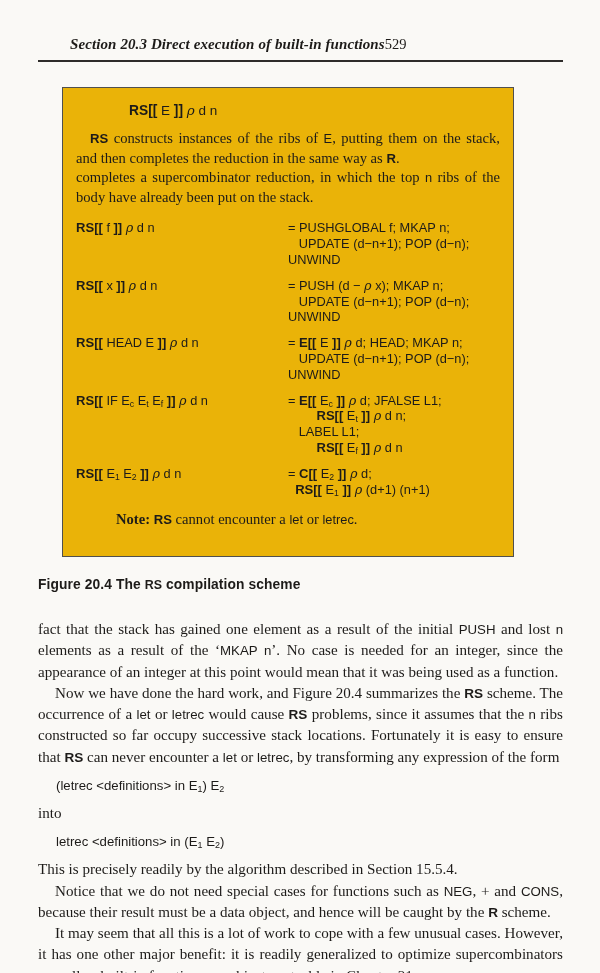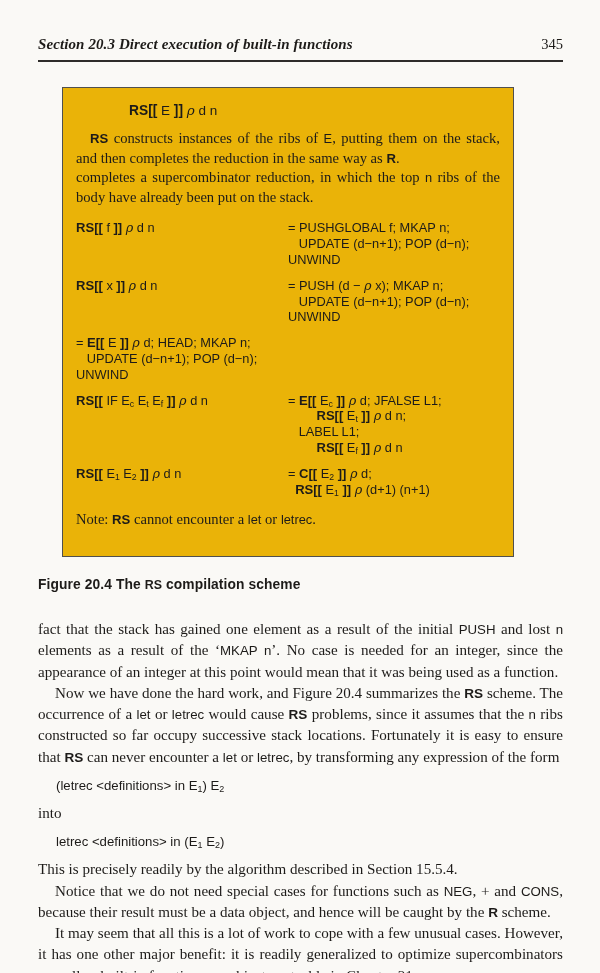--- a/index.html
+++ b/index.html
@@ -4,40 +4,40 @@
 <style>
   html,body{margin:0;padding:0;background:#e9e7e2;}
   .page{
     width:600px;height:973px;box-sizing:border-box;
     padding:36px 37px 0 38px;
     background:#faf9f6;color:#1d1b19;
     font-family:"Liberation Serif",serif;
     overflow:hidden;position:relative;
   }
   
-  .hdr{display:flex;justify-content:space-between;align-items:baseline;}
+  .hdr{display:flex;align-items:baseline;margin-left:32px;}
   .hdr-title{font-style:italic;font-weight:bold;font-size:15px;letter-spacing:.1px;}
   .hdr-page{font-size:14.5px;}
   .hdr-rule{border-top:2.6px solid #2e2c2a;margin-top:7px;}
 
   
   .figbox{
     margin:25px 0 0 24px;width:452px;box-sizing:border-box;
     border:1.6px solid #50504e;background:#eab308;
     padding:12px 13px 13px 13px;
   }
   .scheme-head{font-family:"Liberation Sans",sans-serif;font-size:13.5px;margin:2px 0 11px 53px;}
   .box-intro{font-size:14.6px;line-height:19.6px;text-align:justify;margin:0;}
   .box-intro.ind{text-indent:14px;}
   .rules{margin-top:13px;font-family:"Liberation Sans",sans-serif;font-size:12.8px;line-height:15.8px;}
   .rule-row{display:grid;grid-template-columns:212px 1fr;margin-bottom:10px;}
   .rule-row:last-child{margin-bottom:0;}
   .rhs{white-space:pre-wrap;}
   .note{margin-top:14px;font-size:14.6px;}
-  .note-label{font-weight:normal;}
+  .note-label{font-weight:bold;margin-left:40px;}
 
   
   .caption{
     text-align:left;font-family:"Liberation Sans",sans-serif;
     font-weight:bold;font-size:13.8px;margin-top:20px;letter-spacing:.1px;
   }
 
   
   .body{margin-top:27px;font-size:15.1px;line-height:21.3px;text-align:justify;}
   .body p{margin:0;}
@@ -56,40 +56,41 @@
   sub{font-size:0.68em;vertical-align:-0.22em;line-height:0;}
   .rho{font-family:"DejaVu Serif",serif;font-style:italic;}
 </style>
 </head>
 <body>
 
 <div class="page">
 
   <div class="hdr">
     <span class="hdr-title">Section 20.3  Direct execution of built-in functions</span>
-    <span class="hdr-page">345</span>
+    <span class="hdr-page">529</span>
   </div>
   <div class="hdr-rule"></div>
 
   <div class="figbox">
     <div class="scheme-head"><b class="sch">RS</b><b class="sch">[[</b> E <b class="sch">]]</b> <i class="rho">ρ</i> d n</div>
     <p class="box-intro ind"><b class="sch">RS</b> constructs instances of the ribs of <span class="c">E</span>, putting them on the stack, and then completes the reduction in the same way as <b class="sch">R</b>.</p>
     <p class="box-intro">completes a supercombinator reduction, in which the top <span class="c">n</span> ribs of the body have already been put on the stack.</p>
     <div class="rules">
         <div class="rule-row">
           <div class="lhs"><b class="sch">RS</b><b class="sch">[[</b> f <b class="sch">]]</b> <i class="rho">ρ</i> d n</div>
           <div class="rhs">= PUSHGLOBAL f; MKAP n;
    UPDATE (d−n+1); POP (d−n); UNWIND</div>
         </div>
         <div class="rule-row">
           <div class="lhs"><b class="sch">RS</b><b class="sch">[[</b> x <b class="sch">]]</b> <i class="rho">ρ</i> d n</div>
           <div class="rhs">= PUSH (d − <i class="rho">ρ</i> x); MKAP n;
    UPDATE (d−n+1); POP (d−n); UNWIND</div>
         </div>
         <div class="rule-row">
+          <div class="lhs"><b class="sch">RS</b><b class="sch">[[</b> HEAD E <b class="sch">]]</b> <i class="rho">ρ</i> d n</div>
           <div class="rhs">= <b class="sch">E</b><b class="sch">[[</b> E <b class="sch">]]</b> <i class="rho">ρ</i> d; HEAD; MKAP n;
    UPDATE (d−n+1); POP (d−n); UNWIND</div>
         </div>
         <div class="rule-row">
           <div class="lhs"><b class="sch">RS</b><b class="sch">[[</b> IF E<sub>c</sub> E<sub>t</sub> E<sub>f</sub> <b class="sch">]]</b> <i class="rho">ρ</i> d n</div>
           <div class="rhs">= <b class="sch">E</b><b class="sch">[[</b> E<sub>c</sub> <b class="sch">]]</b> <i class="rho">ρ</i> d; JFALSE L1;
         <b class="sch">RS</b><b class="sch">[[</b> E<sub>t</sub> <b class="sch">]]</b> <i class="rho">ρ</i> d n;
    LABEL L1;
         <b class="sch">RS</b><b class="sch">[[</b> E<sub>f</sub> <b class="sch">]]</b> <i class="rho">ρ</i> d n</div>
         </div>

